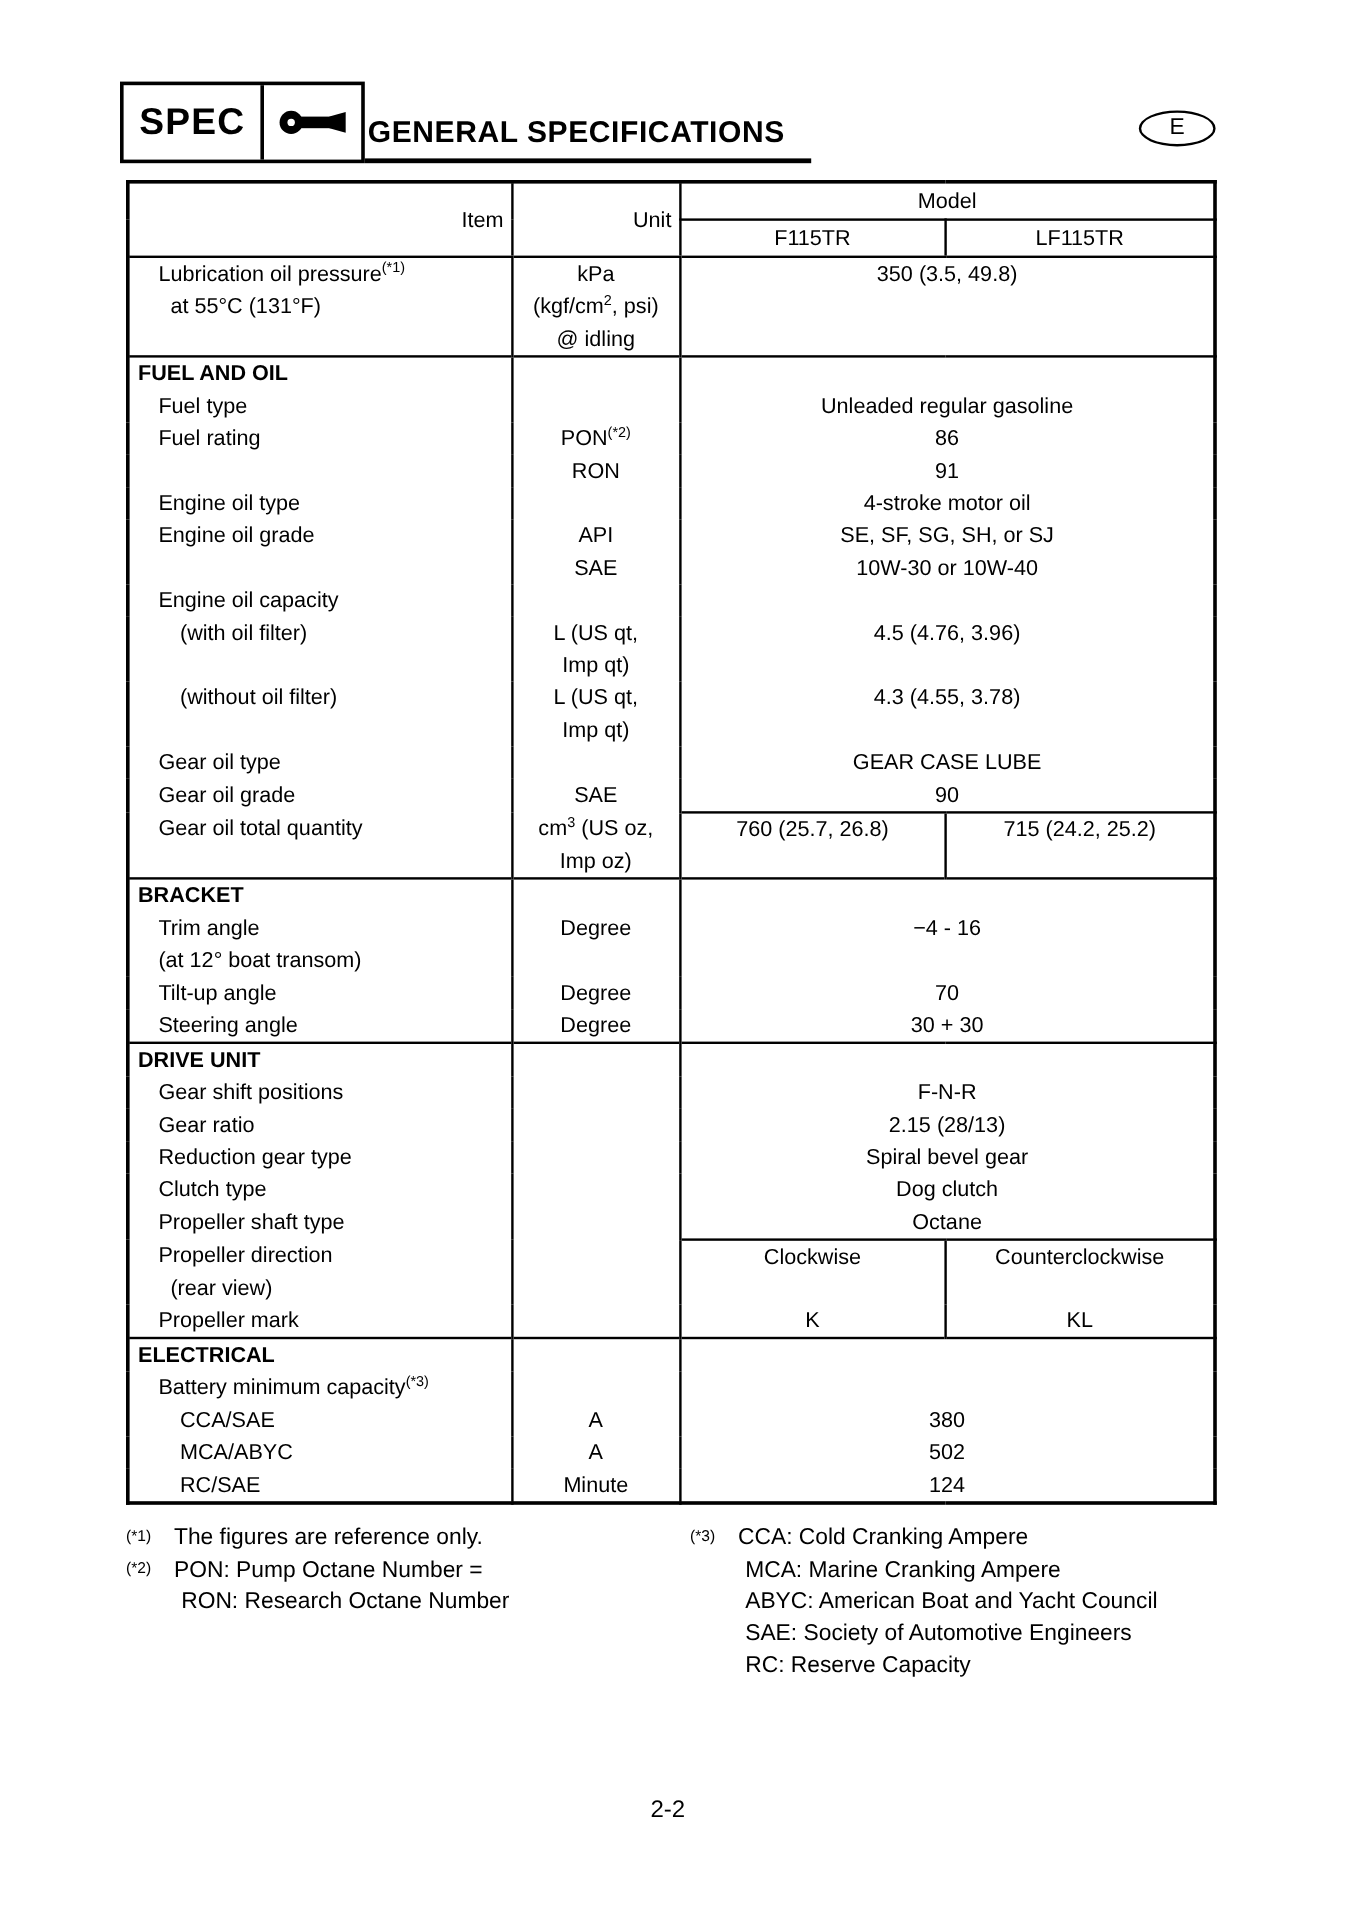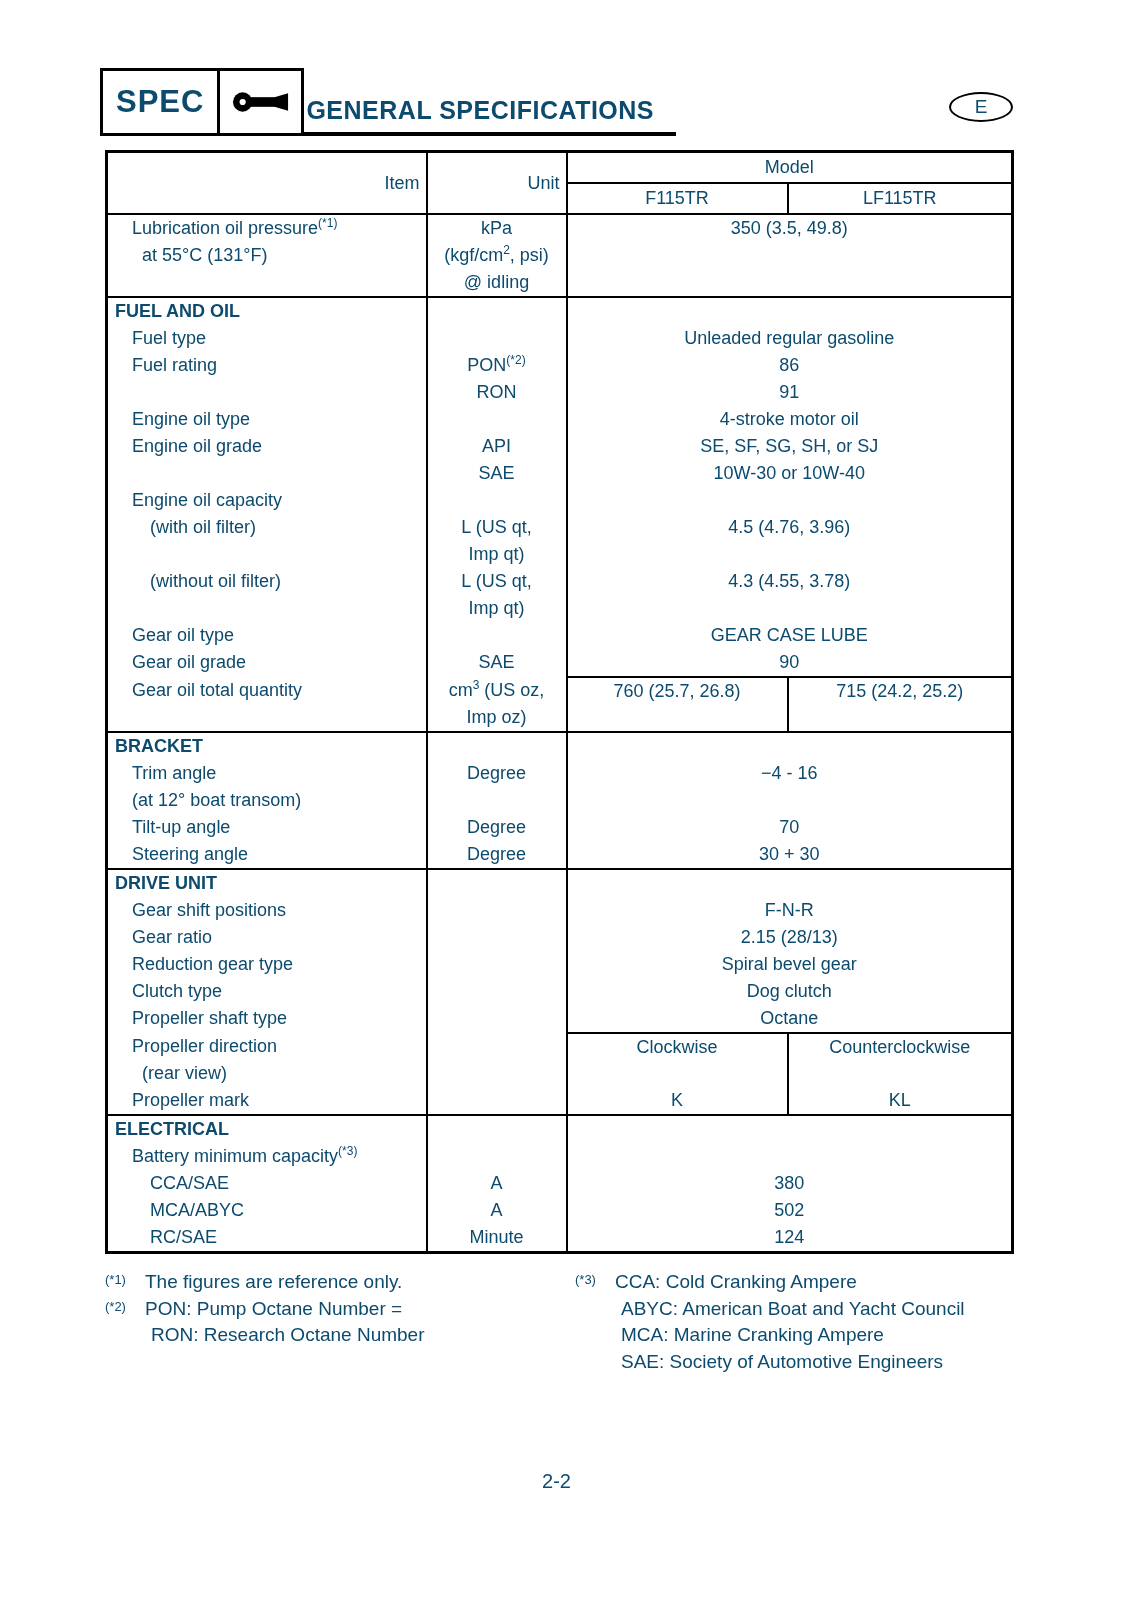--- a/index.html
+++ b/index.html
@@ -2,21 +2,21 @@
 <html><head>
 <meta charset="utf-8">
 <style>
   * { box-sizing: border-box; }
   html, body { margin: 0; padding: 0; background: #ffffff; }
   .page {
     width: 1131px;
     min-height: 1600px;
     margin: 0 auto;
     background: #ffffff;
-    color: #0c4a6e;
+    color: #000000;
     font-family: "Liberation Sans", "DejaVu Sans", sans-serif;
     padding: 68px 118px 0 100px;
     position: relative;
   }
 
   
   .topbar { display: flex; align-items: flex-start; margin-bottom: 14px; }
   .spec-box { display: flex; border: 3px solid #000; height: 68px; flex: none; }
   .spec-label {
     font-size: 31px; font-weight: bold; letter-spacing: 1px;
@@ -295,23 +295,24 @@
             <div>PON: Pump Octane Number =</div>
             <div class="cont">RON: Research Octane Number</div>
           </div>
         </div>
       </div>
     <div class="fn-col right">
         <div class="footnote">
           <span class="fn-marker">(*3)</span>
           <div class="fn-body">
             <div>CCA: Cold Cranking Ampere</div>
+            <div class="cont">MCA: Marine Cranking Ampere</div>
             <div class="cont">ABYC: American Boat and Yacht Council</div>
-            <div class="cont">MCA: Marine Cranking Ampere</div>
             <div class="cont">SAE: Society of Automotive Engineers</div>
+            <div class="cont">RC: Reserve Capacity</div>
           </div>
         </div>
       </div>
   </div>
 
   <div class="page-num">2-2</div>
 
 </div>
 
 </body></html>

